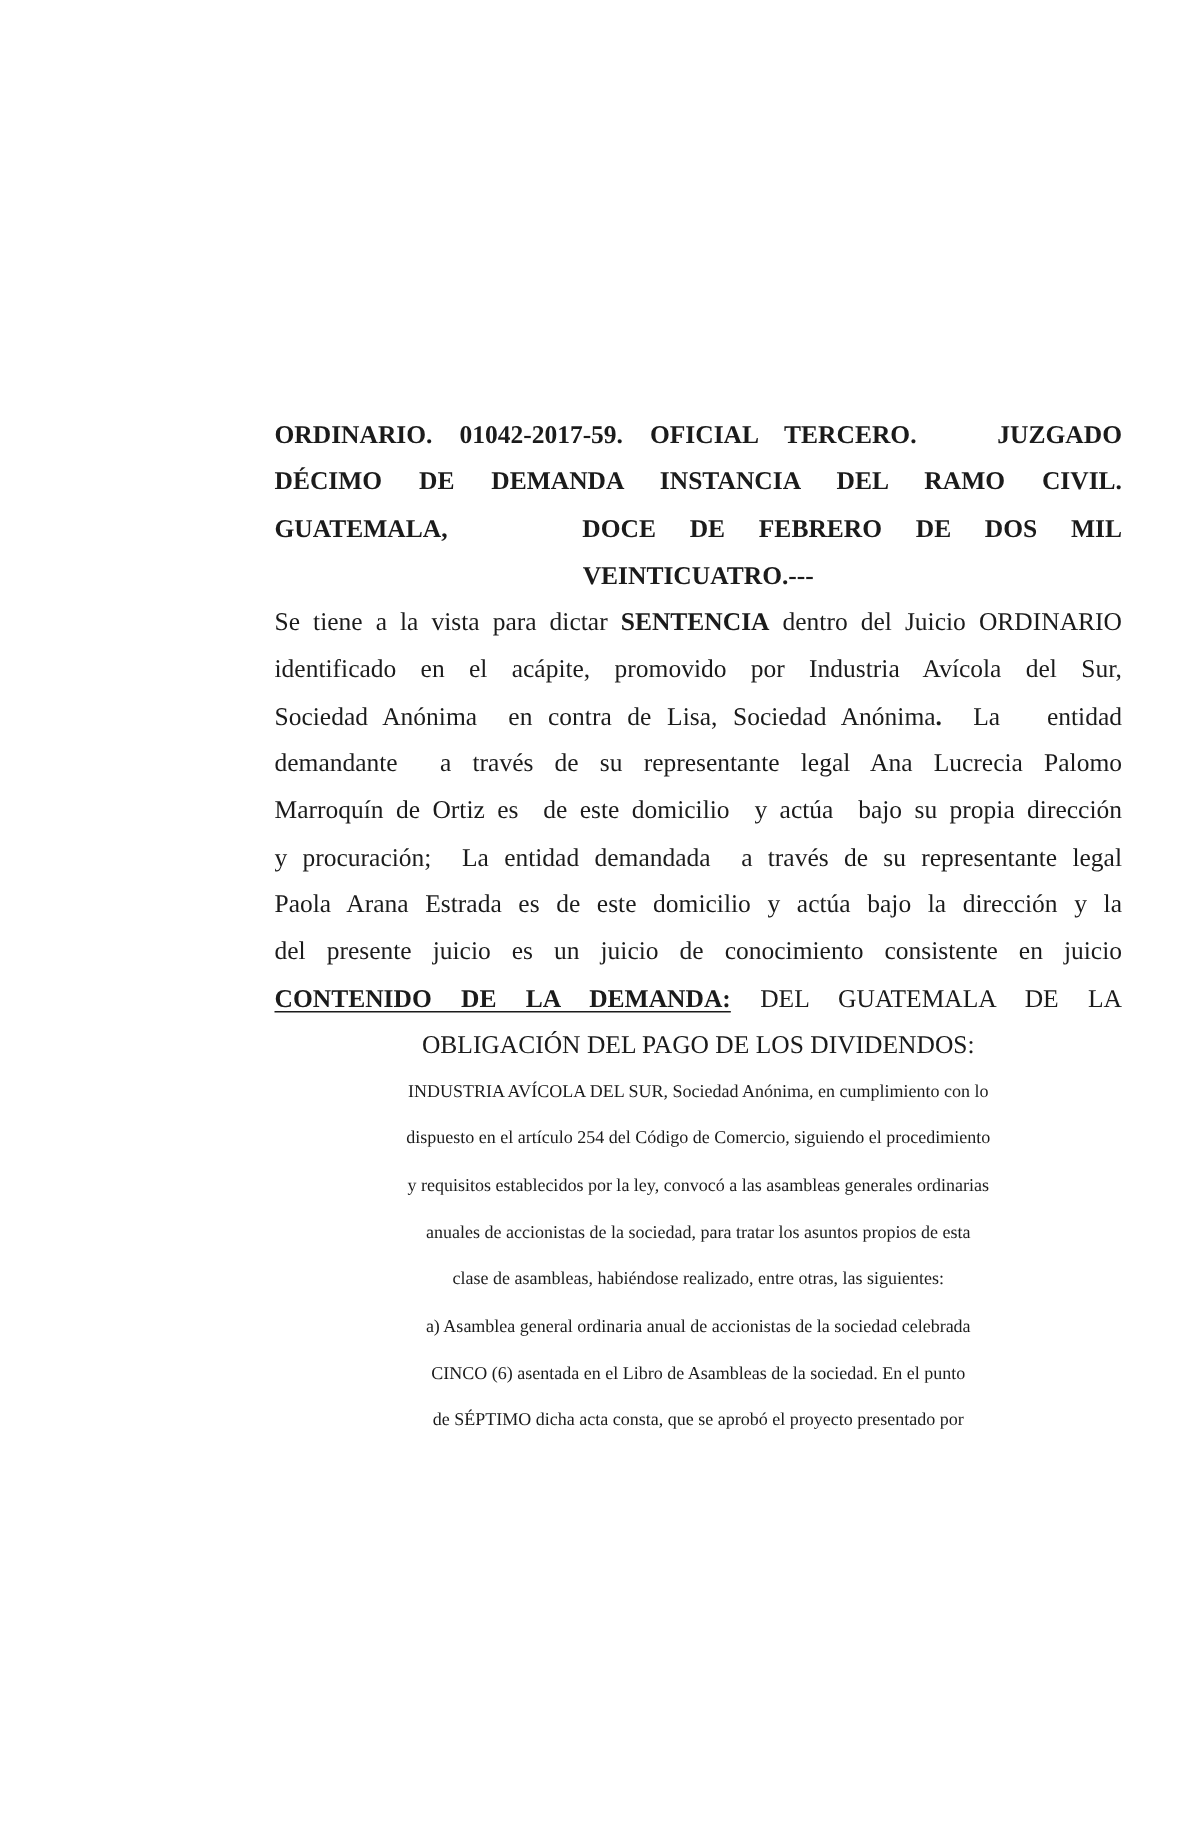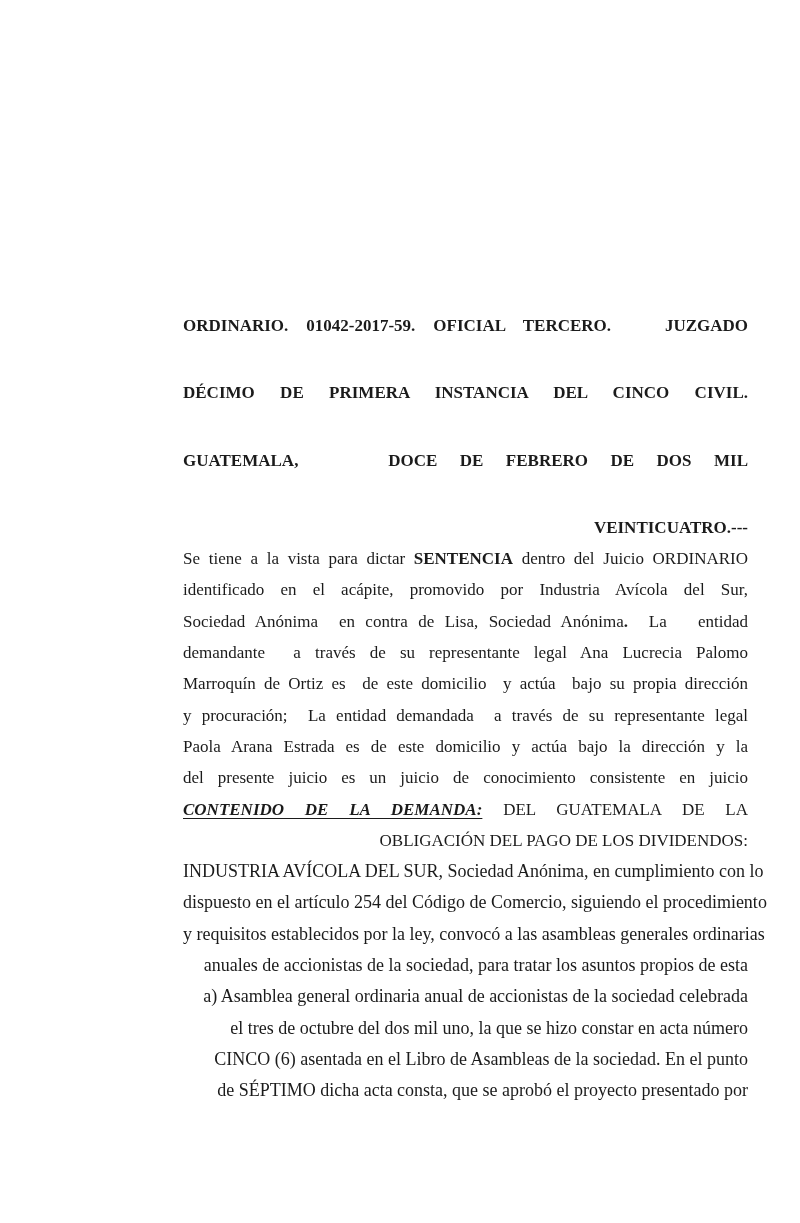--- a/index.html
+++ b/index.html
@@ -25,49 +25,47 @@
     width: 565px;
   }
   .para {
     margin: 0;
     padding: 0;
   }
   .line {
     line-height: 31.3px;
     font-size: 17px;
     white-space: nowrap;
-    text-align: right;
+    text-align: center;
   }
   .line.just {
     white-space: normal;
     text-align: justify;
     text-align-last: justify;
   }
   .para.bold .line,
   .seg.b {
     font-weight: bold;
-    margin-top: 36px;
   }
   .para.small .line {
-    font-size: 18px;
+    font-size: 12px;
   }
   .seg.u {
     text-decoration: underline;
     text-underline-offset: 3px;
-    font-style: italic;
   }
 </style>
 </head>
 <body>
 
 <main class="doc-page">
   <section class="doc-body" id="doc-body">
       <div class="para bold">
         <div class="line just"><span class="seg">ORDINARIO. 01042-2017-59. OFICIAL TERCERO.&nbsp;&nbsp; JUZGADO</span></div>
-        <div class="line just"><span class="seg">DÉCIMO DE PRIMERA INSTANCIA DEL CINCO CIVIL.</span></div>
+        <div class="line just"><span class="seg">DÉCIMO DE DEMANDA INSTANCIA DEL RAMO CIVIL.</span></div>
         <div class="line just"><span class="seg">GUATEMALA,&nbsp;&nbsp;&nbsp; DOCE DE FEBRERO DE DOS MIL</span></div>
         <div class="line"><span class="seg">VEINTICUATRO.---</span></div>
       </div>
       <div class="para">
         <div class="line just"><span class="seg">Se tiene a la vista para dictar </span><span class="seg b">SENTENCIA</span><span class="seg"> dentro del Juicio ORDINARIO</span></div>
         <div class="line just"><span class="seg">identificado en el acápite, promovido por Industria Avícola del Sur,</span></div>
         <div class="line just"><span class="seg">Sociedad Anónima&nbsp; en contra de Lisa, Sociedad Anónima</span><span class="seg b">.</span><span class="seg">&nbsp; La&nbsp;&nbsp; entidad</span></div>
         <div class="line just"><span class="seg">demandante&nbsp; a través de su representante legal Ana Lucrecia Palomo</span></div>
         <div class="line just"><span class="seg">Marroquín de Ortiz es&nbsp; de este domicilio&nbsp; y actúa&nbsp; bajo su propia dirección</span></div>
         <div class="line just"><span class="seg">y procuración;&nbsp; La entidad demandada&nbsp; a través de su representante legal</span></div>
@@ -76,19 +74,19 @@
       </div>
       <div class="para">
         <div class="line just"><span class="seg b u">CONTENIDO DE LA DEMANDA:</span><span class="seg"> DEL GUATEMALA DE LA</span></div>
         <div class="line"><span class="seg">OBLIGACIÓN DEL PAGO DE LOS DIVIDENDOS:</span></div>
       </div>
       <div class="para small">
         <div class="line"><span class="seg">INDUSTRIA AVÍCOLA DEL SUR, Sociedad Anónima, en cumplimiento con lo</span></div>
         <div class="line"><span class="seg">dispuesto en el artículo 254 del Código de Comercio, siguiendo el procedimiento</span></div>
         <div class="line"><span class="seg">y requisitos establecidos por la ley, convocó a las asambleas generales ordinarias</span></div>
         <div class="line"><span class="seg">anuales de accionistas de la sociedad, para tratar los asuntos propios de esta</span></div>
+        <div class="line"><span class="seg">clase de asambleas, habiéndose realizado, entre otras, las siguientes:</span></div>
         <div class="line"><span class="seg">a) Asamblea general ordinaria anual de accionistas de la sociedad celebrada</span></div>
-        <div class="line"><span class="seg">el tres de octubre del dos mil uno, la que se hizo constar en acta número</span></div>
         <div class="line"><span class="seg">CINCO (6) asentada en el Libro de Asambleas de la sociedad. En el punto</span></div>
         <div class="line"><span class="seg">de SÉPTIMO dicha acta consta, que se aprobó el proyecto presentado por</span></div>
       </div>
     </section>
 </main>
 
 </body></html>

